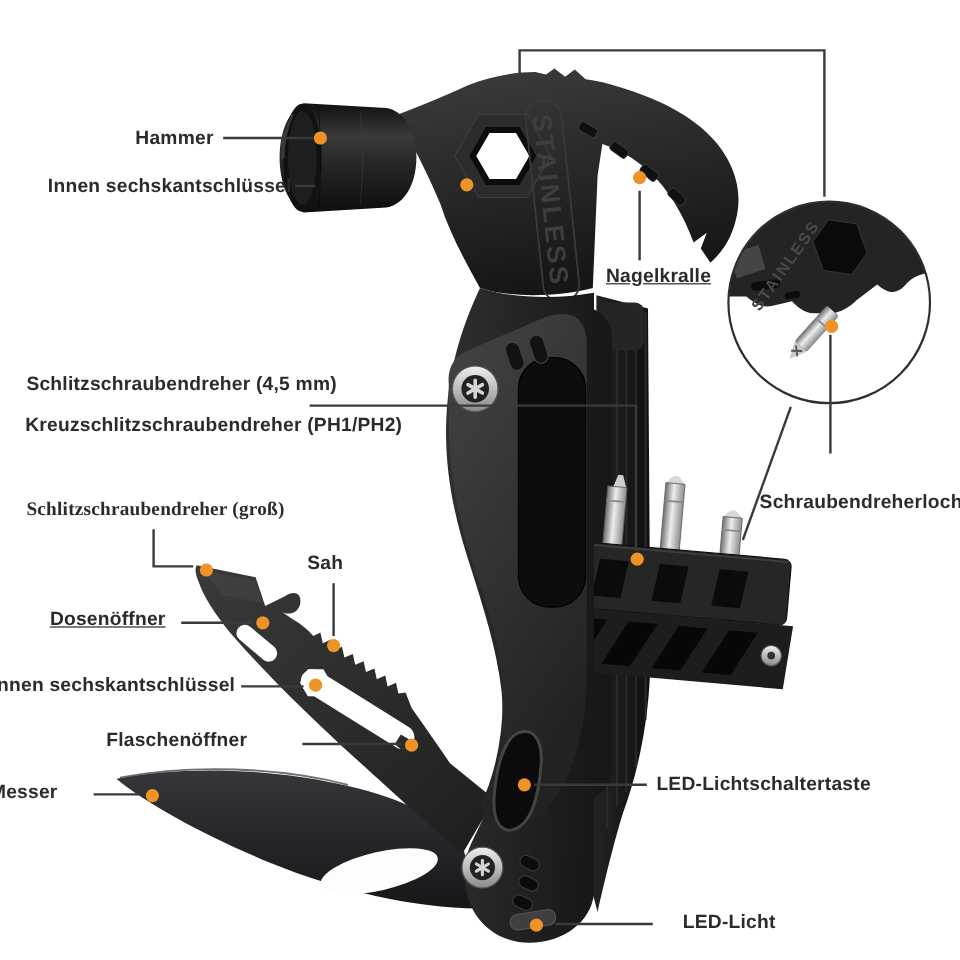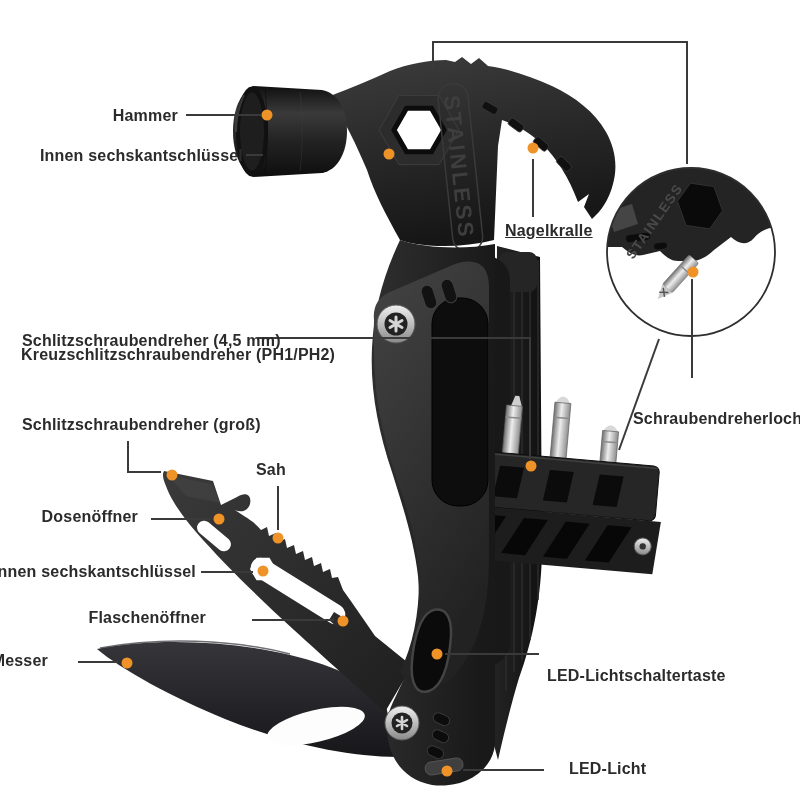--- a/index.html
+++ b/index.html
@@ -222,26 +222,26 @@
     <circle cx="437" cy="654" r="5.5" fill="#EF9227"></circle>
     <circle cx="447" cy="771" r="5.5" fill="#EF9227"></circle>
     <circle cx="693" cy="272" r="5.5" fill="#EF9227"></circle>
   </g>
 </svg>
 
 <div>
   <div class="label r" style="right:622px;top:106px;">Hammer</div>
   <div class="label r" style="right:557px;top:146px;">Innen sechskantschlüssel</div>
   <div class="label" style="left:505px;top:221px;text-decoration:underline;">Nagelkralle</div>
-  <div class="label" style="left:22px;top:311px;margin-top:20px;">Schlitzschraubendreher (4,5 mm)</div>
+  <div class="label" style="left:22px;top:311px;">Schlitzschraubendreher (4,5 mm)</div>
   <div class="label" style="left:21px;top:345px;">Kreuzschlitzschraubendreher (PH1/PH2)</div>
-  <div class="label" style="left:22px;top:415px;">Schlitzschraubendreher (groß)</div>
+  <div class="label" style="left:22px;top:415px;font-family:Liberation Serif, serif;">Schlitzschraubendreher (groß)</div>
   <div class="label" style="left:256px;top:460px;">Sah</div>
-  <div class="label r" style="right:662px;top:507px;">Dosenöffner</div>
+  <div class="label r" style="right:662px;top:507px;text-decoration:underline;">Dosenöffner</div>
   <div class="label r" style="right:604px;top:562px;">Innen sechskantschlüssel</div>
   <div class="label r" style="right:594px;top:608px;">Flaschenöffner</div>
   <div class="label r" style="right:752px;top:651px;">Messer</div>
   <div class="label" style="left:633px;top:409px;">Schraubendreherloch</div>
-  <div class="label" style="left:547px;top:666px;">LED-Lichtschaltertaste</div>
+  <div class="label" style="left:547px;top:644px;">LED-Lichtschaltertaste</div>
   <div class="label" style="left:569px;top:759px;">LED-Licht</div>
 </div>
 
 </div>
 
 </body></html>

